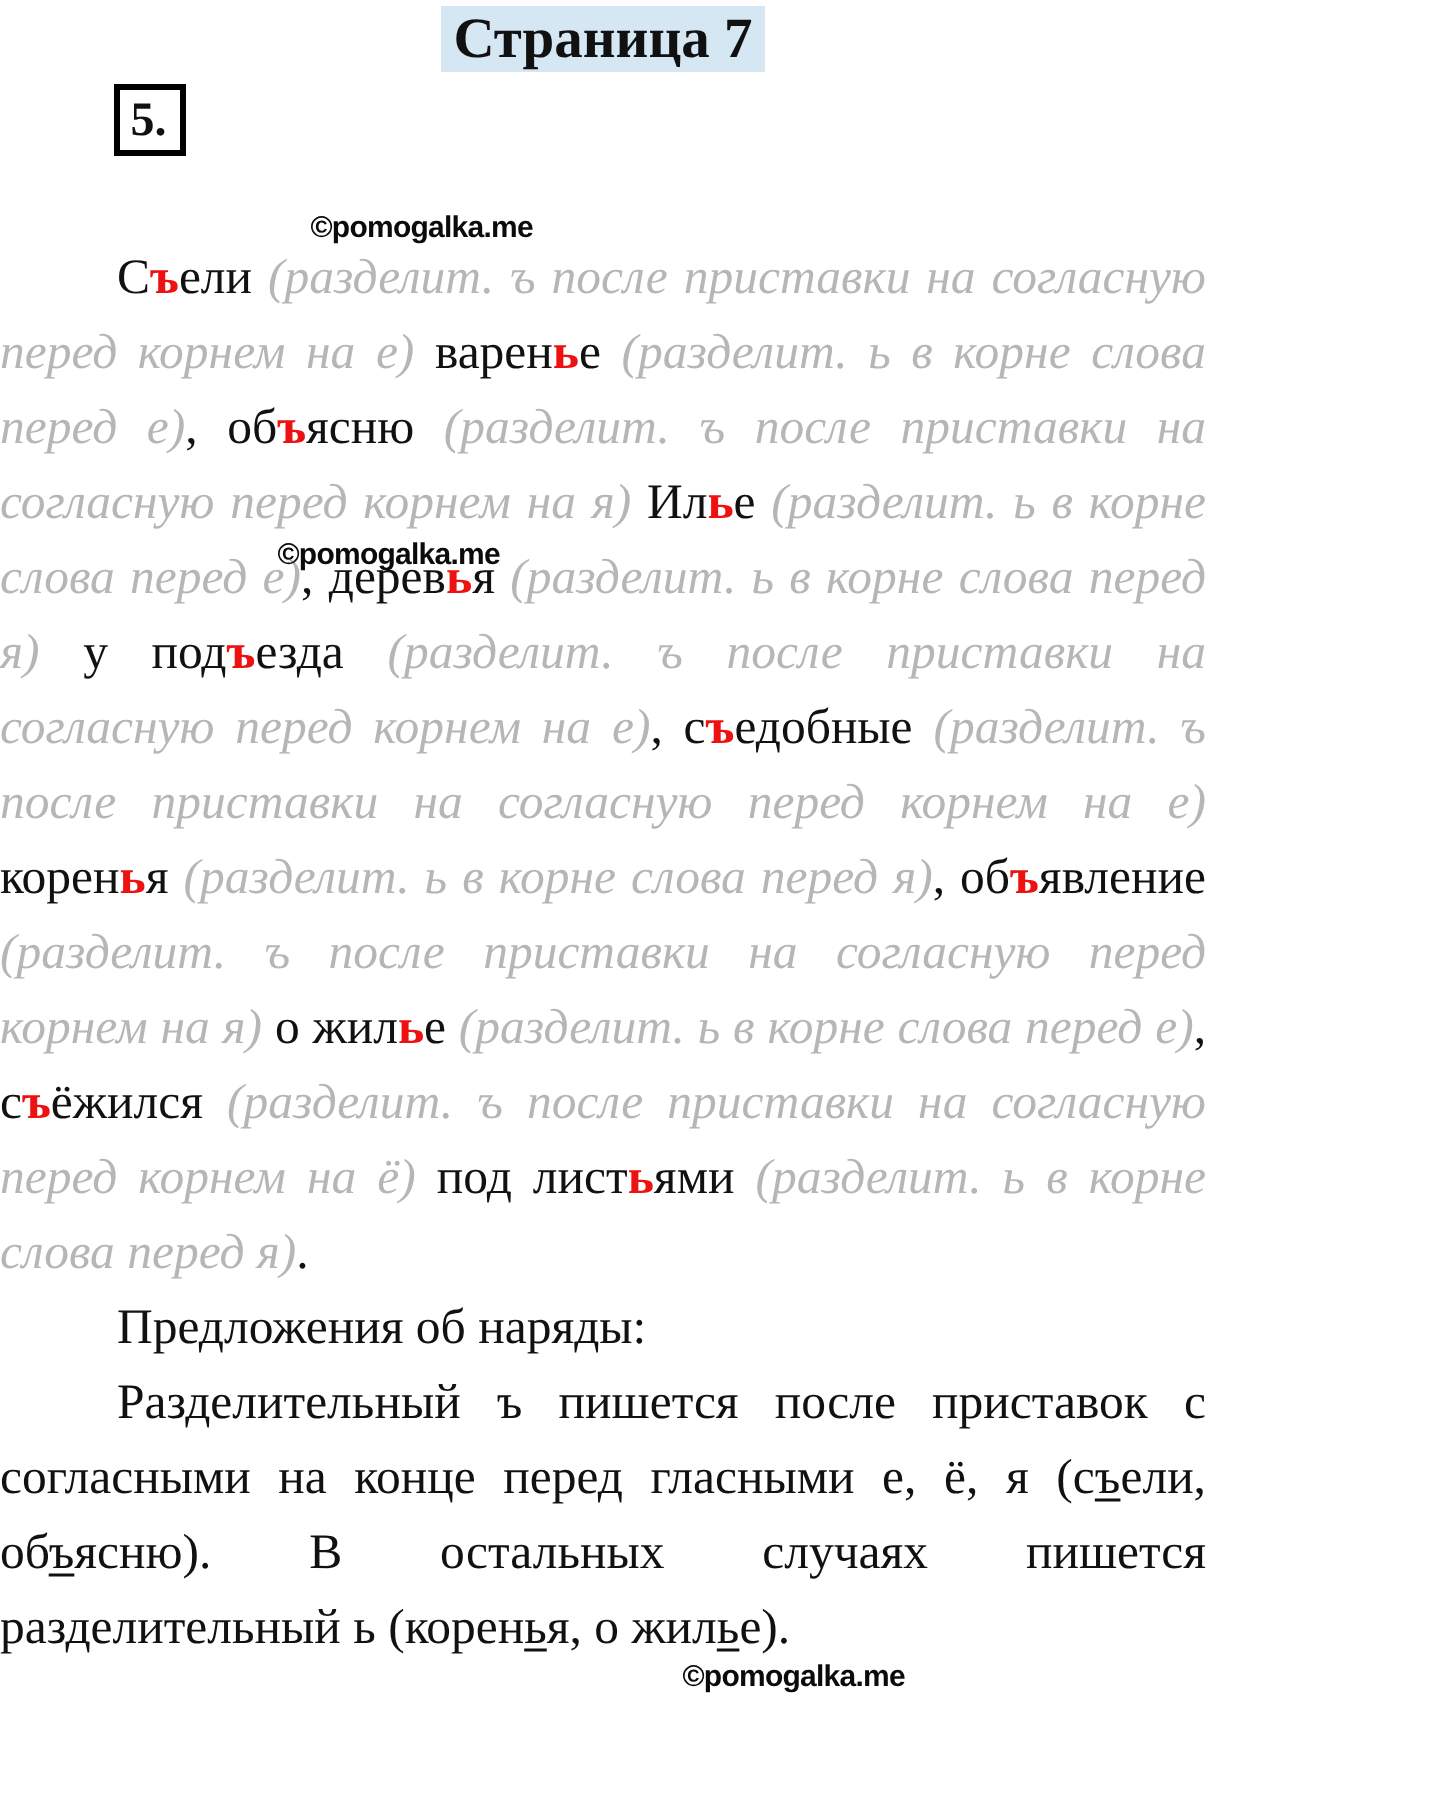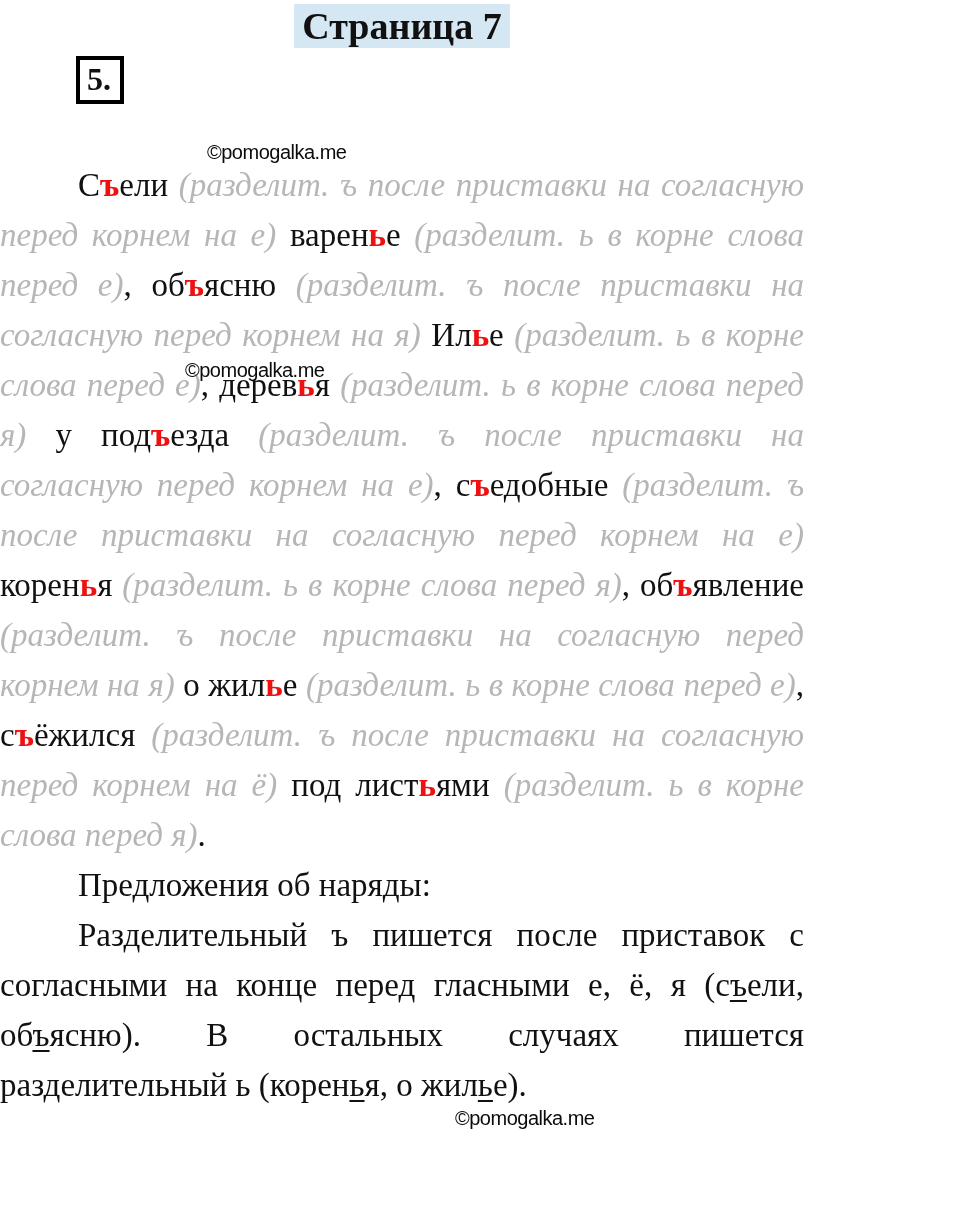--- a/index.html
+++ b/index.html
@@ -37,21 +37,21 @@
     display: inline-block;
     border: 4px solid #000;
     font-weight: bold;
     font-size: 32px;
     line-height: 36px;
     padding: 1px 9px 3px 7px;
   }
   .watermark {
     position: absolute;
     font-family: "Liberation Sans", sans-serif;
-    font-weight: normal;
+    font-weight: bold;
     font-size: 20px;
     line-height: 22px;
     letter-spacing: -0.5px;
     color: #0b0b0b;
     white-space: nowrap;
   }
   .wm1 { left: 207px; top: 141px; }
   .wm2 { left: 185px; top: 359px; }
   .wm3 { left: 455px; top: 1107px; }
   .body-text {

